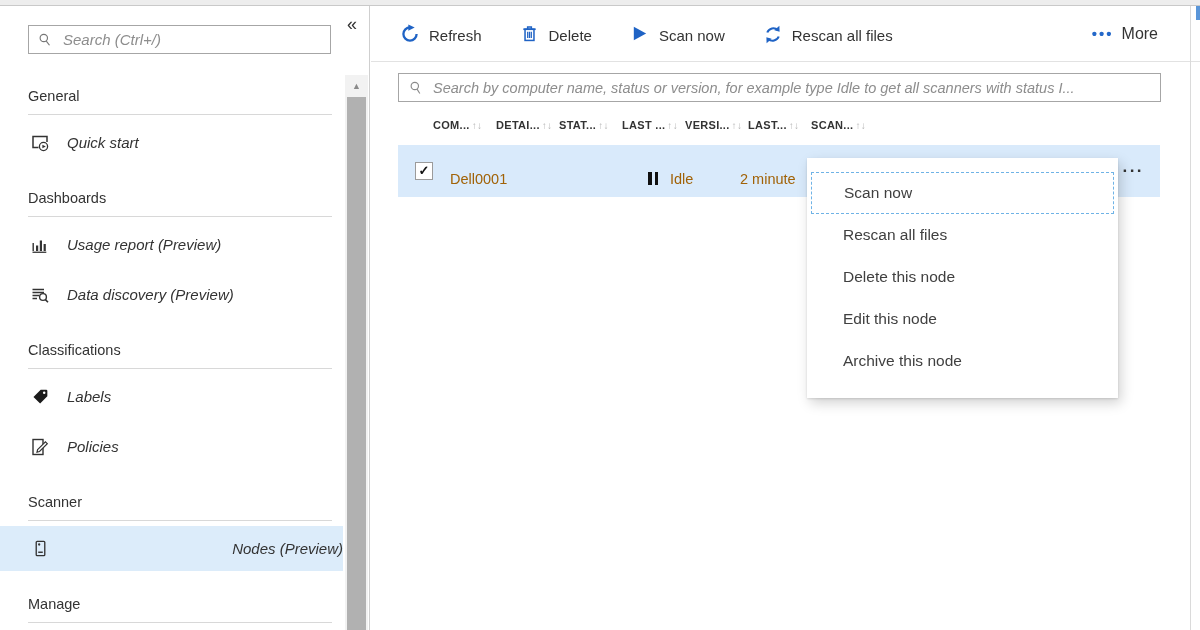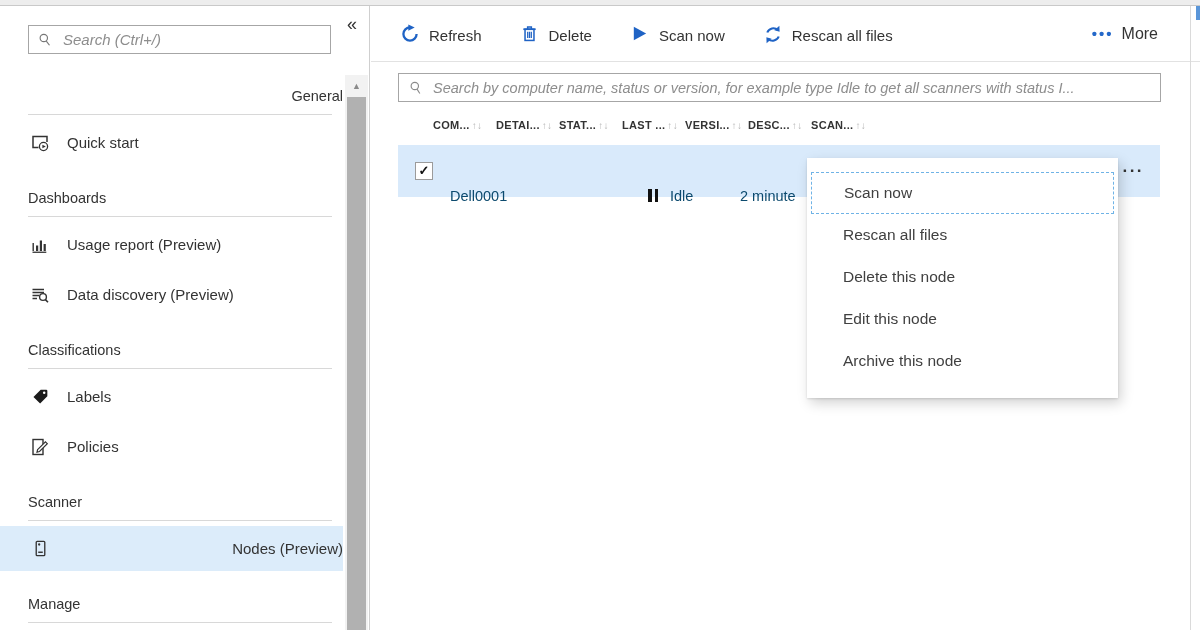--- a/index.html
+++ b/index.html
@@ -8,23 +8,23 @@
   
   .top-strip{position:absolute;left:0;top:0;width:1200px;height:5px;background:#ededed;border-bottom:1px solid #c9c9c9;}
   
   .sidebar{position:absolute;left:0;top:6px;width:370px;height:624px;background:#fff;border-right:1px solid #cfcfcf;box-sizing:border-box;}
   .collapse-btn{position:absolute;top:9px;right:12px;font-size:18px;color:#333;cursor:pointer;line-height:1;}
   .side-search{position:absolute;left:28px;top:19px;width:303px;height:29px;border:1px solid #a6a6a6;display:flex;align-items:center;padding:0 8px;box-sizing:border-box;background:#fff;}
   .side-search input{border:0;outline:0;flex:1;font-size:15px;font-family:"Liberation Sans",sans-serif;background:transparent;color:#be185d;margin-left:8px;}
   .side-search input::placeholder, .main-search input::placeholder{color:#8d8d8d;font-style:italic;}
   .sections{position:absolute;left:0;top:76px;right:26px;}
   .sec-h{margin:25px 0 0 28px;font-size:14.5px;height:18px;color:#333;}
-  .sec:first-child .sec-h{margin-top:6px;text-align:right;}
+  .sec:first-child .sec-h{margin-top:6px;}
   .sec-div{height:1px;background:#d8d8d8;margin:8px 11px 0 28px;}
-  .side-item{height:45px;display:flex;align-items:center;padding-left:30px;margin-top:5px;cursor:pointer;}
+  .side-item{height:45px;display:flex;align-items:center;padding-left:30px;margin-top:5px;cursor:pointer;font-style:italic;}
   .side-item .si{width:20px;height:20px;display:inline-flex;align-items:center;justify-content:center;}
   .side-item .silbl{margin-left:17px;font-size:15px;color:#333;}
   .side-item.selected{background:#dcecfa;justify-content:space-between;}
   
   .vscroll{position:absolute;left:345px;top:69px;width:23px;bottom:0;background:#f2f2f2;}
   .vscroll .up{height:20px;text-align:center;font-size:9px;color:#8a8a8a;line-height:22px;cursor:pointer;}
   .vscroll .thumb{position:absolute;left:2px;right:2px;top:22px;bottom:0;background:#b1b1b1;cursor:pointer;}
   
   .main{position:absolute;left:371px;top:6px;width:829px;height:624px;background:#fff;}
   .toolbar{height:56px;border-bottom:1px solid #e2e2e2;display:flex;align-items:center;padding-left:29px;box-sizing:border-box;}
@@ -33,21 +33,21 @@
   .tb-btn .tl{font-size:15px;color:#333;}
   .tb-more{margin-left:auto;padding-right:42px;display:flex;align-items:center;cursor:pointer;}
   .more-dots{color:#2468c9;font-weight:bold;font-size:15px;letter-spacing:2px;margin-right:8px;}
   .main-search{margin:11px 0 0 27px;width:763px;height:29px;border:1px solid #a6a6a6;display:flex;align-items:center;padding:0 9px;box-sizing:border-box;}
   .main-search input{border:0;outline:0;flex:1;font-size:14.5px;font-family:"Liberation Sans",sans-serif;background:transparent;color:#333;margin-left:7px;}
   .thead{margin:17px 0 0 62px;display:flex;}
   .th{width:63px;font-size:11px;font-weight:bold;color:#333;letter-spacing:.3px;white-space:nowrap;cursor:pointer;}
   .th .arr{color:#b5b5b5;font-weight:normal;font-size:10px;margin-left:2px;}
   .trow{position:relative;margin:14px 0 0 27px;width:762px;height:52px;background:#d9eafb;}
   .cb{position:absolute;left:17px;top:17px;width:18px;height:18px;background:#fff;border:1px solid #9b9b9b;box-sizing:border-box;text-align:center;line-height:16px;font-size:13px;font-weight:bold;color:#111;cursor:pointer;}
-  .cell{position:absolute;top:17px;height:67px;display:flex;align-items:center;font-size:14.5px;color:#0c4a6e;white-space:nowrap;}
+  .cell{position:absolute;top:0;height:67px;display:flex;align-items:center;font-size:14.5px;color:#a16207;white-space:nowrap;}
   .c-name{left:52px;}
   .c-status{left:250px;}
   .pause{display:inline-flex;margin-right:9px;}
   .pause i{display:block;width:3.5px;height:13px;background:#111;margin-right:3px;}
   .c-last{left:342px;}
   .row-ellipsis{position:absolute;right:16px;top:0;height:52px;display:flex;align-items:center;font-size:17px;font-weight:bold;color:#333;letter-spacing:1.5px;cursor:pointer;}
   
   .ctx{position:absolute;left:807px;top:158px;width:311px;padding:14px 0 16px;background:#fff;box-sizing:border-box;
        box-shadow:0 1px 2px rgba(0,0,0,.12),3px 5px 12px rgba(0,0,0,.18);}
   .ctx-item{height:42px;line-height:42px;padding-left:36px;font-size:15.5px;color:#404040;cursor:pointer;box-sizing:border-box;}
@@ -231,21 +231,21 @@
       </span>
       <input type="text" placeholder="Search by computer name, status or version, for example type Idle to get all scanners with status I..." style="">
     </div>
 
     <div class="thead">
       <div class="th"><span>COM...</span><span class="arr">↑↓</span></div>
       <div class="th"><span>DETAI...</span><span class="arr">↑↓</span></div>
       <div class="th"><span>STAT...</span><span class="arr">↑↓</span></div>
       <div class="th"><span>LAST ...</span><span class="arr">↑↓</span></div>
       <div class="th"><span>VERSI...</span><span class="arr">↑↓</span></div>
-      <div class="th"><span>DESC...</span><span class="arr">↑↓</span></div>
+      <div class="th"><span>LAST...</span><span class="arr">↑↓</span></div>
       <div class="th"><span>SCAN...</span><span class="arr">↑↓</span></div>
     </div>
 
     <div class="trow">
       <div class="cb"><span>✓</span></div>
       <div class="cell c-name">Dell0001</div>
       <div class="cell c-status">
         <span class="pause">
             <i></i>
             <i></i>

